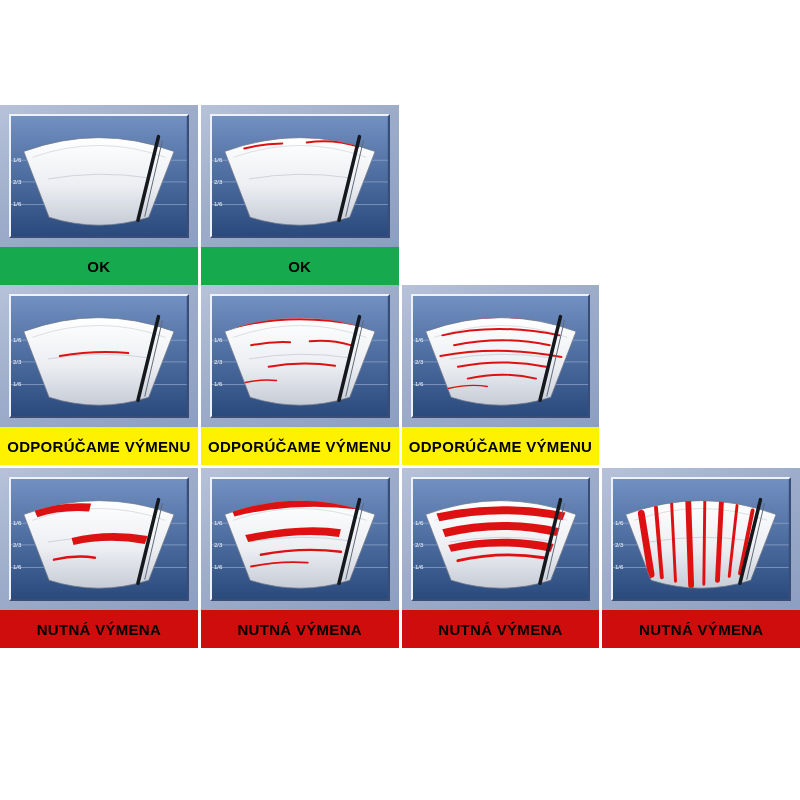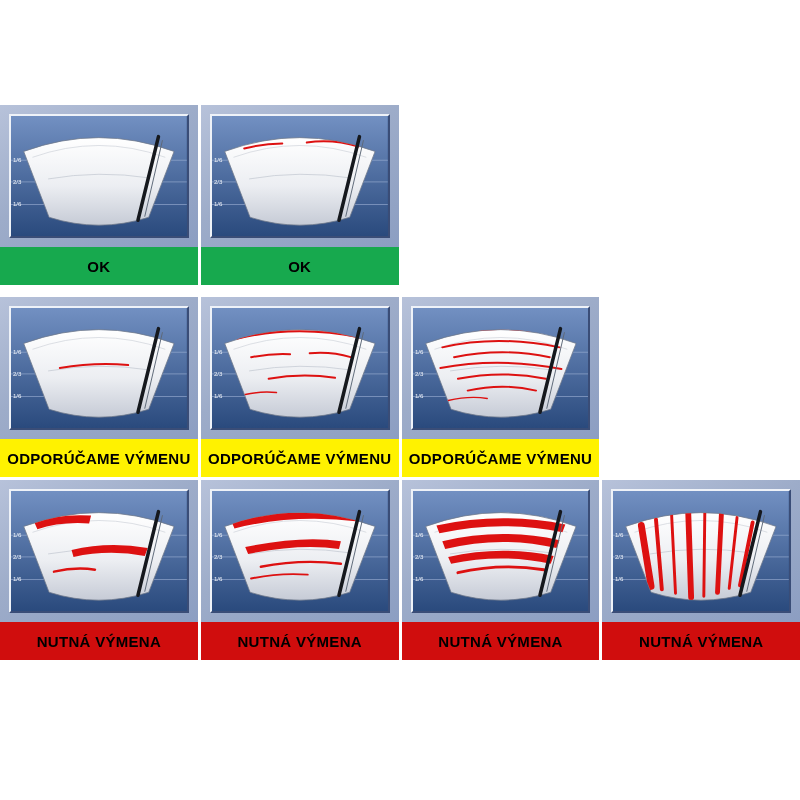--- a/index.html
+++ b/index.html
@@ -12,21 +12,21 @@
     font-family: "Liberation Sans", sans-serif;
   }
   #board {
     padding-top: 105px;
   }
   .row {
     display: flex;
     gap: 3px;
     background: #ffffff;
   }
-  .row.gap-big { margin-top: 12px; }
+  .row.gap-big { }
   .row.gap-small { margin-top: 3px; }
   .cell {
     width: 197.8px;
     display: flex;
     flex-direction: column;
     flex: 0 0 auto;
   }
   .panel {
     height: 142px;
     box-sizing: border-box;

